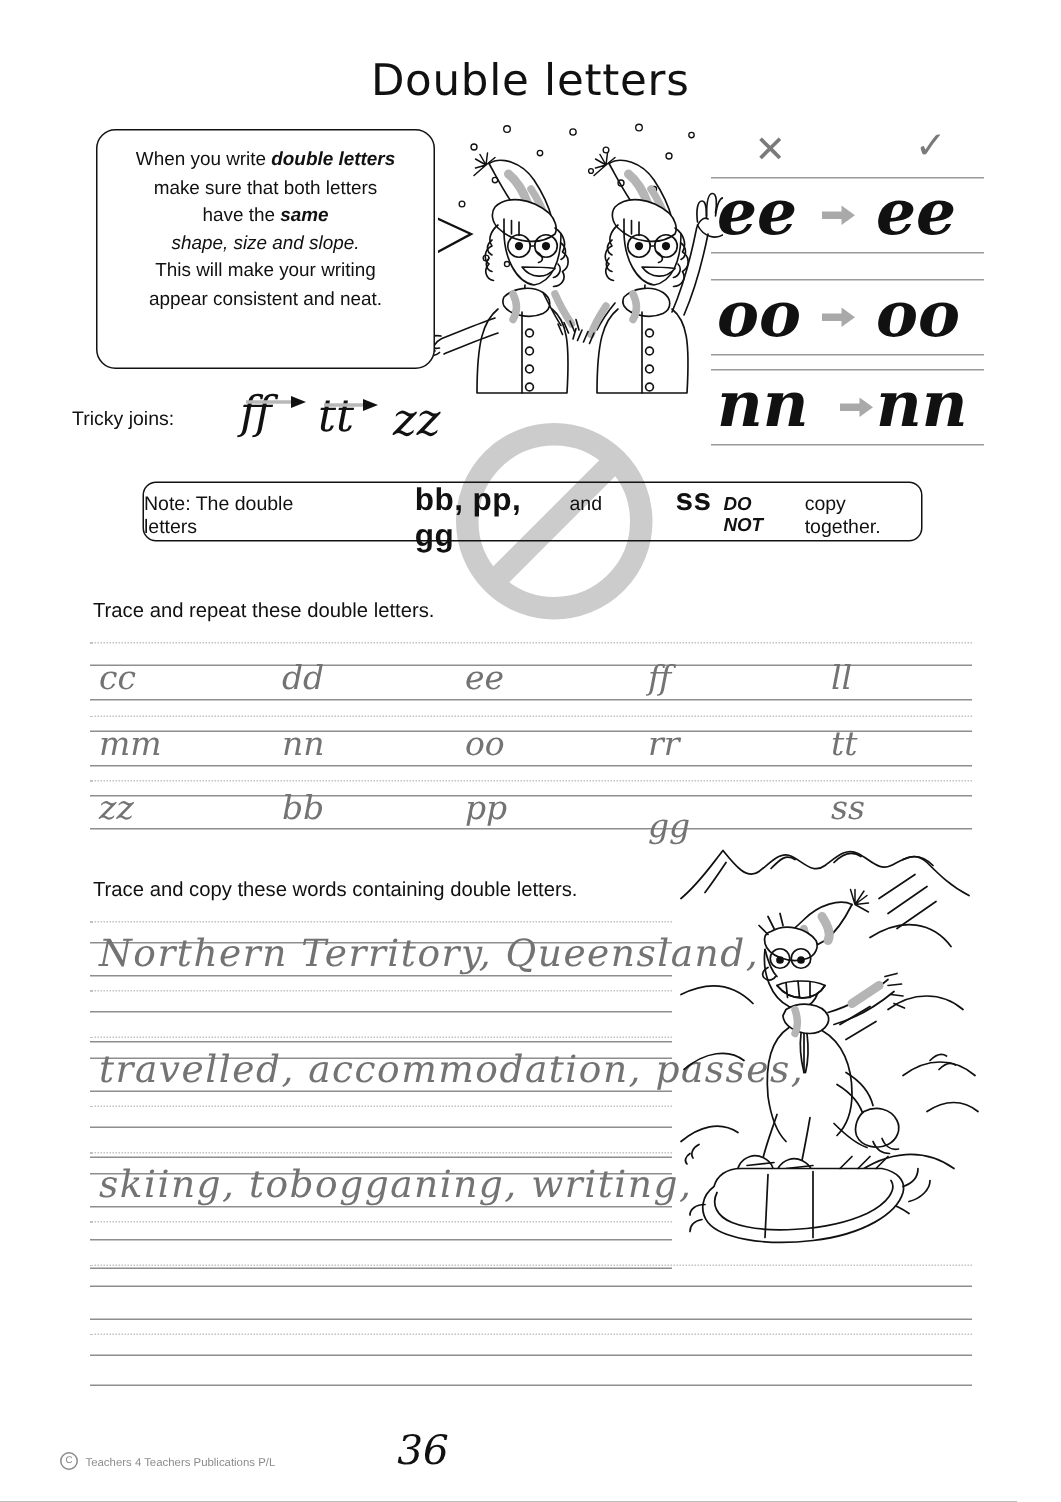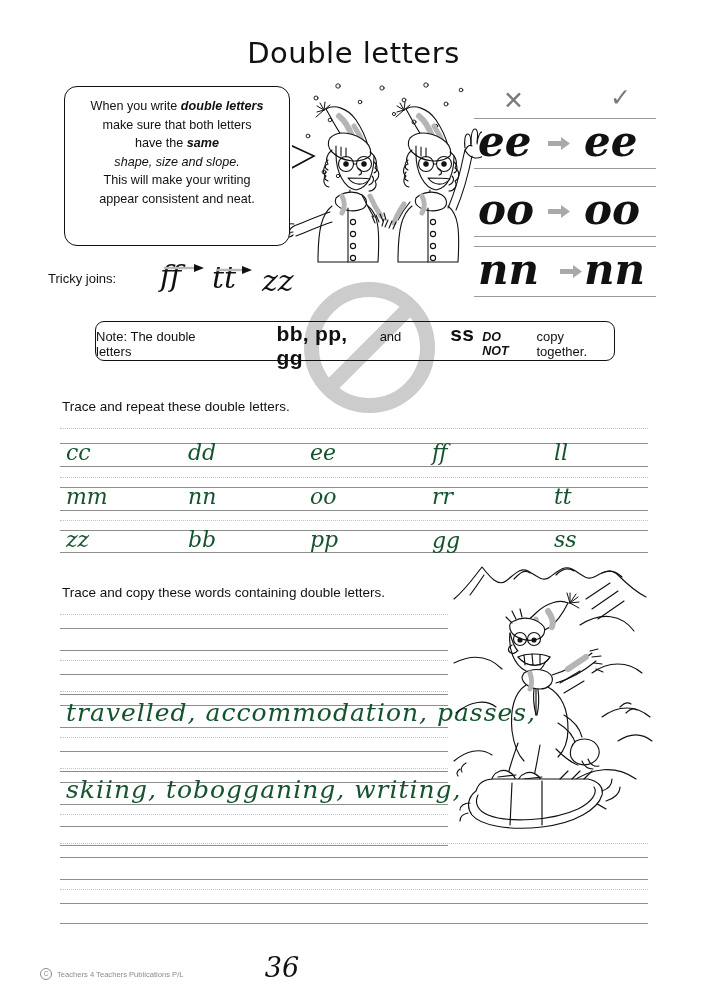--- a/index.html
+++ b/index.html
@@ -76,21 +76,21 @@
   }
   
   .instr{position:absolute;font-size:13.5px;color:#111;}
   
   .rule{position:absolute;height:0;}
   .rule.solid{border-top:1.2px solid #8e8e8e;}
   .rule.dotted{border-top:1.3px dotted #c2c2c2;}
   
   .cursive{
     position:absolute;font-family:"DejaVu Serif",serif;font-style:italic;
-    color:#14532d;white-space:nowrap;
+    color:#737373;white-space:nowrap;
   }
   .trace-letter{font-size:22px;}
   .trace-word{font-size:25px;letter-spacing:1px;}
   
   .copy{
     position:absolute;left:40px;top:968px;font-size:7.6px;color:#8b8b8b;
     display:flex;align-items:center;gap:5px;
   }
   .copy .c-mark{
     display:inline-block;width:10px;height:10px;border:0.8px solid #8b8b8b;
@@ -332,28 +332,29 @@
   <div class="cursive trace-letter" style="left:310px;top:484px">oo</div>
   <div class="cursive trace-letter" style="left:432px;top:484px">rr</div>
   <div class="cursive trace-letter" style="left:554px;top:484px">tt</div>
 
   <div class="rule dotted" style="left:60px;top:520px;width:588px"></div>
   <div class="rule solid" style="left:60px;top:530px;width:588px"></div>
   <div class="rule solid" style="left:60px;top:552px;width:588px"></div>
   <div class="cursive trace-letter" style="left:66px;top:527px">zz</div>
   <div class="cursive trace-letter" style="left:188px;top:527px">bb</div>
   <div class="cursive trace-letter" style="left:310px;top:527px">pp</div>
-  <div class="cursive trace-letter" style="left:432px;top:528px">gg</div>
+  <div class="cursive trace-letter" style="left:432px;top:539px">gg</div>
   <div class="cursive trace-letter" style="left:554px;top:527px">ss</div>
 
   <div class="instr" style="left:62px;top:585px">Trace and copy these words containing double letters.</div>
 
   <div class="rule dotted" style="left:60px;top:614px;width:388px"></div>
   <div class="rule solid" style="left:60px;top:628px;width:388px"></div>
   <div class="rule solid" style="left:60px;top:650px;width:388px"></div>
+  <div class="cursive trace-word" style="left:66px;top:621px">Northern  Territory,  Queensland,</div>
   <div class="rule dotted" style="left:60px;top:660px;width:388px"></div>
   <div class="rule solid" style="left:60px;top:674px;width:388px"></div>
   <div class="rule solid" style="left:60px;top:694px;width:388px"></div>
 
   <div class="rule dotted" style="left:60px;top:691px;width:388px"></div>
   <div class="rule solid" style="left:60px;top:705px;width:388px"></div>
   <div class="rule solid" style="left:60px;top:727px;width:388px"></div>
   <div class="cursive trace-word" style="left:66px;top:698px">travelled,  accommodation,  passes,</div>
   <div class="rule dotted" style="left:60px;top:737px;width:388px"></div>
   <div class="rule solid" style="left:60px;top:751px;width:388px"></div>

